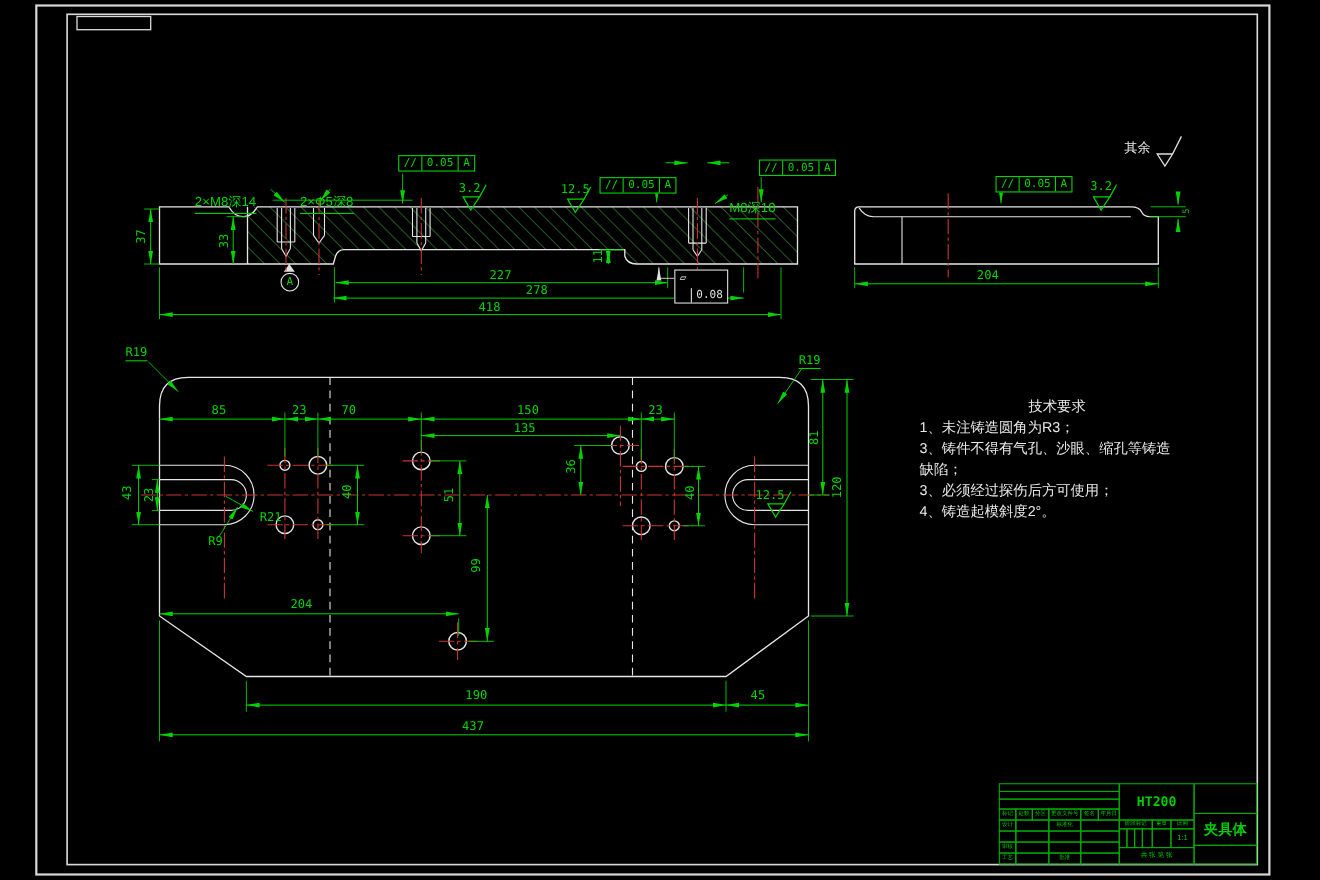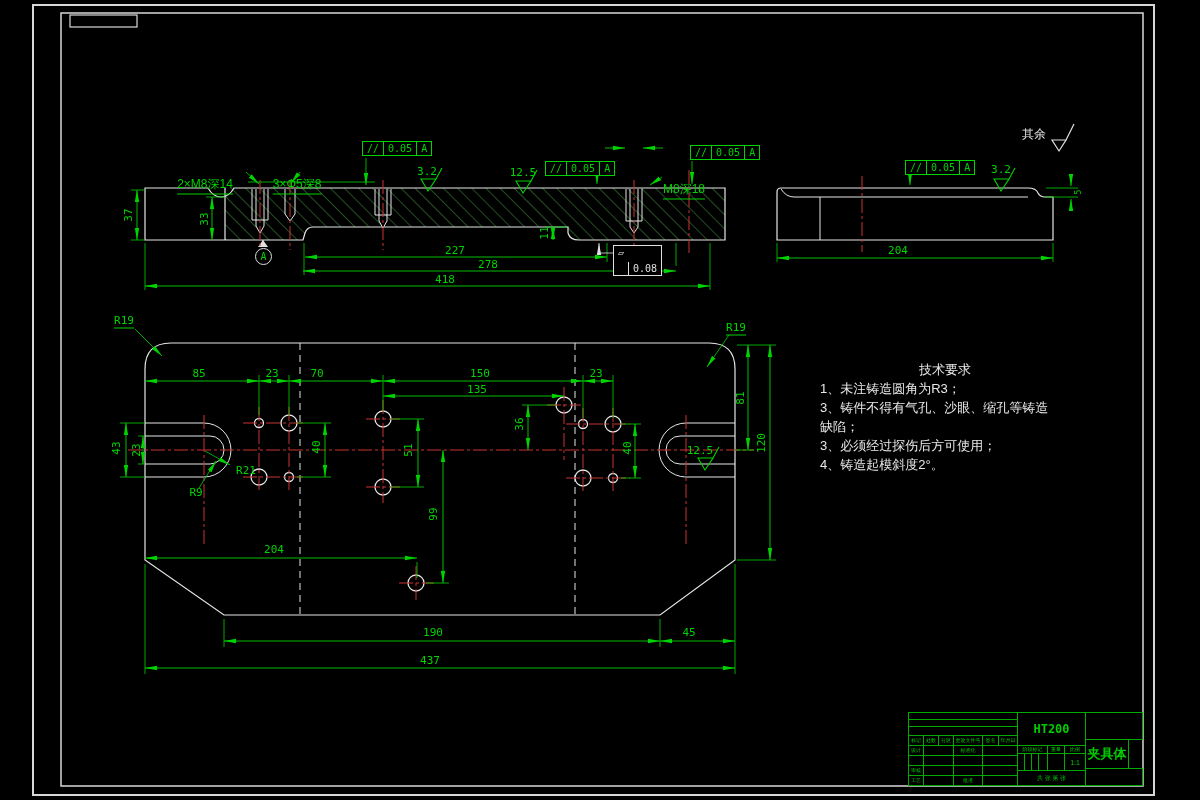--- a/index.html
+++ b/index.html
@@ -23,21 +23,21 @@
   .datum{position:absolute;width:15px;height:15px;border:1px solid #e0e0e0;border-radius:50%;
          color:#00d400;font:10px "DejaVu Sans Mono",monospace;display:flex;align-items:center;
          justify-content:center;background:#000;z-index:6;}
   
   #tblock{position:absolute;left:908px;top:712px;width:235px;height:74px;z-index:6;
           font-family:"Liberation Sans",sans-serif;color:#00cc00;text-decoration:underline;}
   #tblock .cell{position:absolute;border:1px solid #00aa00;box-sizing:border-box;
                 display:flex;align-items:center;justify-content:center;overflow:hidden;
                 font-size:5px;line-height:1;color:#00cc00;white-space:nowrap;}
   .tr-block{position:absolute;left:820px;top:360px;z-index:5;}
-  .tr-block div{color:#e8e8e8;font:13px "Liberation Sans",sans-serif;line-height:19px;white-space:nowrap;}
+  .tr-block div{color:#e8e8e8;font:13px "Liberation Sans",sans-serif;line-height:19px;white-space:nowrap;margin-left:16px;}
   .tr-title{text-align:center;width:250px;}
 </style>
 </head>
 <body>
 
 <div id="canvas">
 
 <svg width="1200" height="800" viewBox="0 0 1200 800">
   <defs>
     <pattern id="hatch" width="10" height="10" patternUnits="userSpaceOnUse" patternTransform="rotate(-45)">
@@ -173,21 +173,21 @@
 
   <g stroke="#00d400" stroke-width="1.1" fill="none">
     <path d="M421,179 H436 L428,191 Z M436,179 L442,168"></path>
     <path d="M516,181 H531 L523,193 Z M531,181 L537,170"></path>
     <path d="M994,179 H1009 L1001,191 Z M1009,179 L1015,168"></path>
     <path d="M698,458 H713 L705,470 Z M713,458 L719,447"></path>
   </g>
 </svg>
 
 <span class="lbl ul" style="left:205px;top:165px">2×M8深14</span>
-<span class="lbl ul" style="left:297px;top:165px">3×Φ5深8</span>
+<span class="lbl ul" style="left:297px;top:165px">2×Φ5深8</span>
 <span class="lbl ul" style="left:684px;top:170px">M8深18</span>
 <span class="dt" style="left:427px;top:171px">3.2</span>
 <span class="dt" style="left:523px;top:172px">12.5</span>
 <span class="dt rot" style="left:128px;top:215px">37</span>
 <span class="dt rot" style="left:204px;top:219px">33</span>
 <span class="dt rot" style="left:544px;top:233px">11</span>
 <span class="dt" style="left:455px;top:250px">227</span>
 <span class="dt" style="left:488px;top:264px">278</span>
 <span class="dt" style="left:445px;top:279px">418</span>
 
@@ -294,17 +294,17 @@
   <div class="cell" style="left:156px;top:33px;width:22px;height:9px">比例</div>
   <div class="cell" style="left:109px;top:41px;width:8px;height:18px"></div>
   <div class="cell" style="left:116px;top:41px;width:8px;height:18px"></div>
   <div class="cell" style="left:123px;top:41px;width:8px;height:18px"></div>
   <div class="cell" style="left:130px;top:41px;width:10px;height:18px"></div>
   <div class="cell" style="left:139px;top:41px;width:18px;height:18px"></div>
   <div class="cell" style="left:156px;top:41px;width:22px;height:18px;font-size:7px">1:1</div>
   <div class="cell" style="left:109px;top:58px;width:69px;height:16px;font-size:6px">共  张  第  张</div>
 
   <div class="cell" style="left:177px;top:0;width:58px;height:28px"></div>
-  <div class="cell" style="left:177px;top:27px;width:44px;height:30px;font:bold 13px 'Liberation Sans',sans-serif">夹具体</div>
+  <div class="cell" style="left:177px;top:27px;width:58px;height:30px;font:bold 13px 'Liberation Sans',sans-serif">夹具体</div>
   <div class="cell" style="left:177px;top:56px;width:58px;height:18px"></div>
 </div>
 
 </div>
 
 </body></html>

